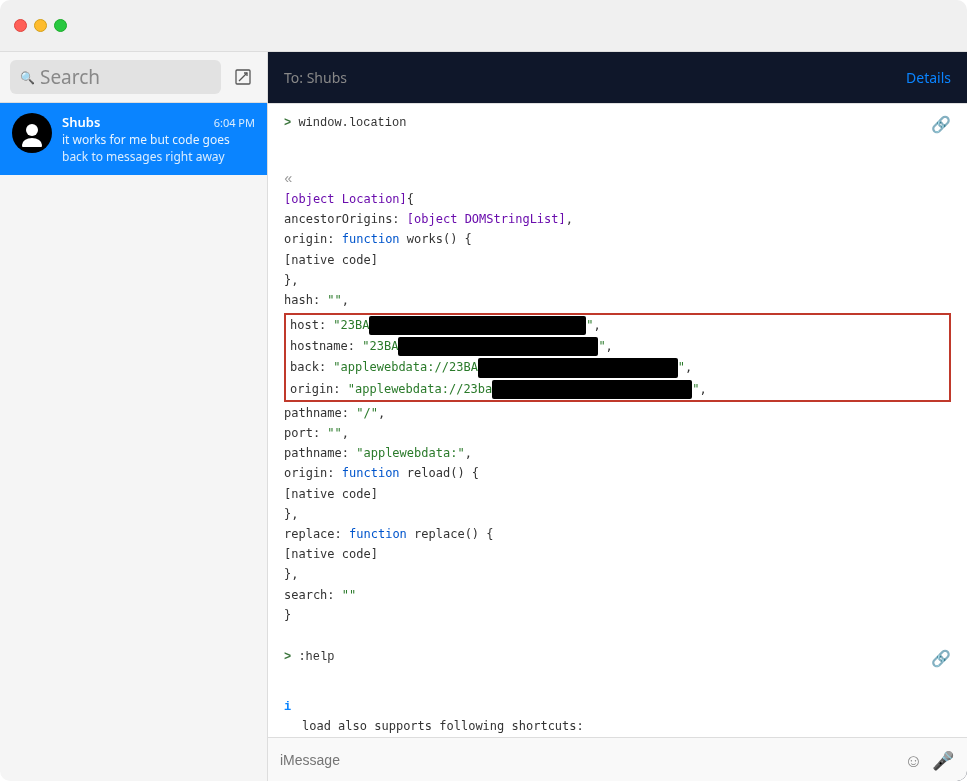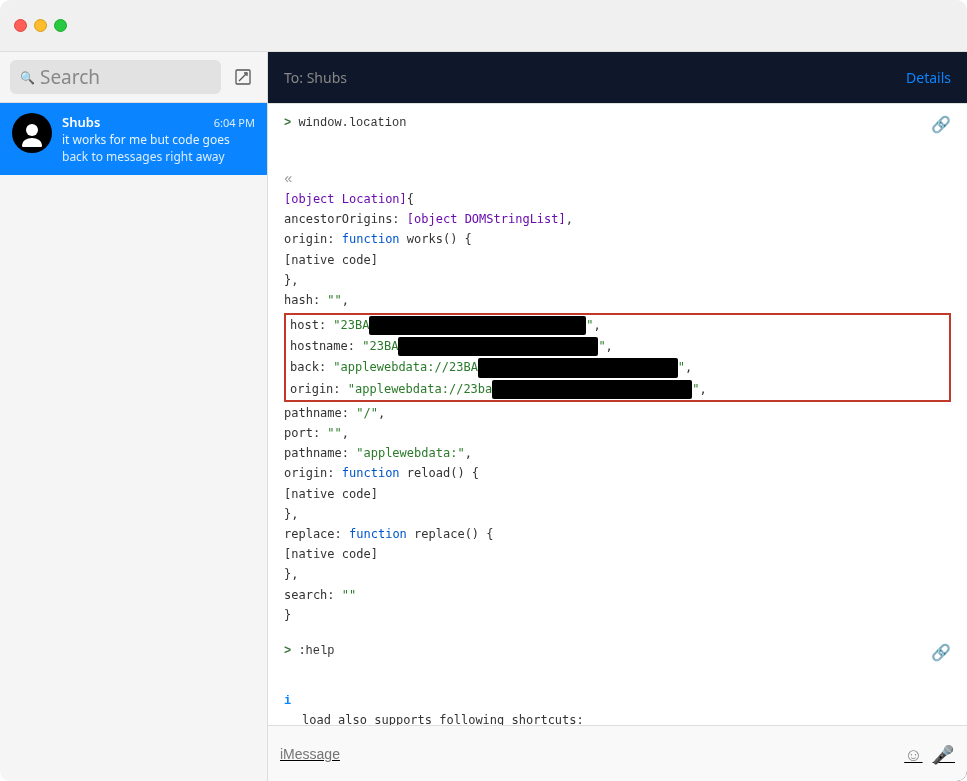--- a/index.html
+++ b/index.html
@@ -225,27 +225,26 @@
     .info-prompt {
       color: #0a84ff;
       font-weight: bold;
     }
     .info-text {
       color: #333;
     }
 
     
     .chat-input-bar {
-      height: 56px;
+      height: 44px;
       border-top: 1px solid #ddd;
       display: flex;
       align-items: center;
       padding: 0 12px;
       background: #f9f9f9;
-      text-decoration: underline;
     }
     .message-input {
       flex: 1;
       background: transparent;
       border: none;
       outline: none;
       font-size: 14px;
       color: #333;
     }
     .input-actions {
@@ -354,21 +353,21 @@
         <code><span class="c-default">origin: </span><span class="c-blue">function</span><span class="c-default"> reload() {</span></code><br>
         <code><span class="c-default">    [native code]</span></code><br>
         <code><span class="c-default">},</span></code><br>
         <code><span class="c-default">replace: </span><span class="c-blue">function</span><span class="c-default"> replace() {</span></code><br>
         <code><span class="c-default">    [native code]</span></code><br>
         <code><span class="c-default">},</span></code><br>
         <code><span class="c-default">search: </span><span class="c-green">""</span></code><br>
         <code><span class="c-default">}</span></code>
       </div>
 
-      <div class="message-block" style="margin-top: 12px;">
+      <div class="message-block" style="margin-top: 18px;">
         <div style="display:flex; align-items:flex-start; justify-content:space-between;">
           <div>
             <span class="prompt-green">&gt;</span>
             <span class="prompt-command"> :help</span>
           </div>
           <span class="arrow-link">🔗</span>
         </div>
       </div>
 
       <div class="info-block">

